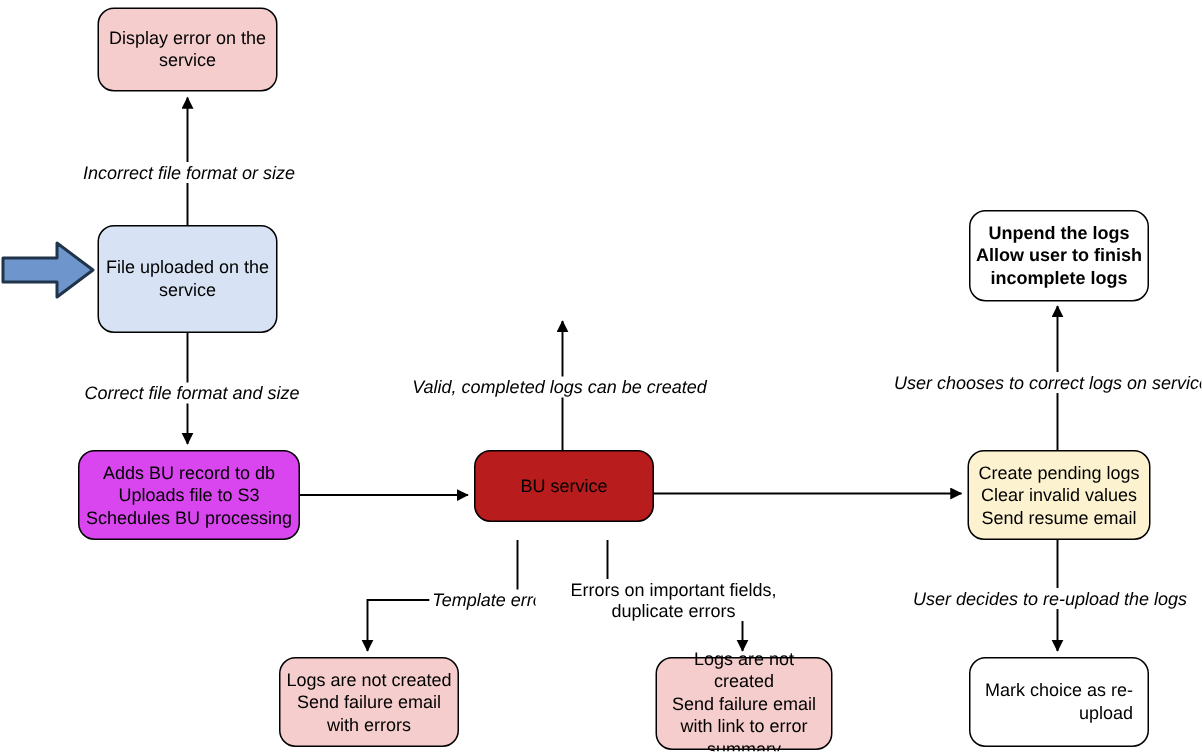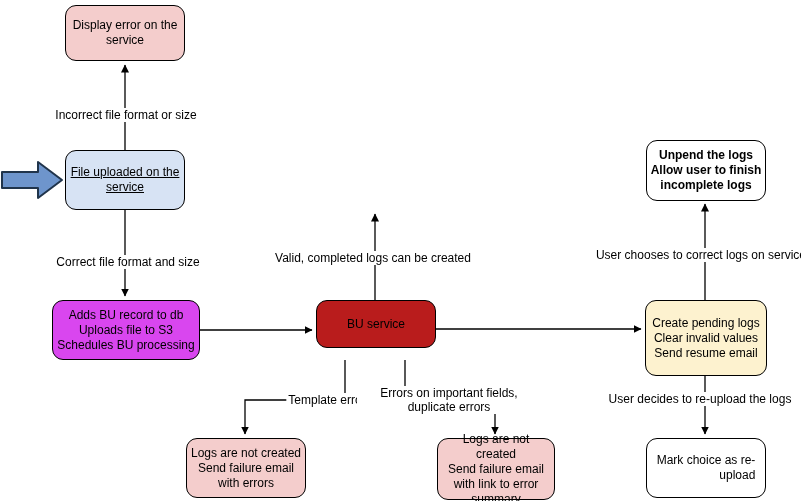--- a/index.html
+++ b/index.html
@@ -26,21 +26,21 @@
   }
   .elabel {
     position:absolute;
     transform:translate(-50%,-50%);
     background:#ffffff;
     font-size:12px; line-height:14px;
     text-align:center;
     white-space:pre-line;
     padding:0 2px;
   }
-  .nowrap { white-space:nowrap; }
+  .nowrap { white-space:nowrap;font-style:italic; }
 </style>
 </head>
 <body>
 
 <div id="canvas">
 
   <svg id="wires" width="801" height="501" viewBox="0 0 801 501">
     <defs>
       <marker id="arrow" markerWidth="10" markerHeight="10" refX="7.5" refY="4" orient="auto" markerUnits="userSpaceOnUse">
         <path d="M0,0 L8,4 L0,8 Z" fill="#000"></path>
@@ -56,35 +56,35 @@
     <line x1="436" y1="329" x2="641" y2="329" stroke="#000" stroke-width="1.3" marker-end="url(#arrow)"></line>
     <polyline points="345,360 345,400 245,400 245,434" fill="none" stroke="#000" stroke-width="1.3" marker-end="url(#arrow)"></polyline>
     <polyline points="405,360 405,388 495,388 495,434" fill="none" stroke="#000" stroke-width="1.3" marker-end="url(#arrow)"></polyline>
     <line x1="705" y1="300" x2="705" y2="204" stroke="#000" stroke-width="1.3" marker-end="url(#arrow)"></line>
     <line x1="705" y1="360" x2="705" y2="434" stroke="#000" stroke-width="1.3" marker-end="url(#arrow)"></line>
   </svg>
 
   <div class="node" style="left: 65px; top: 5px; width: 120px; height: 56px; background: rgb(244, 205, 204);">Display error on the
 service</div>
 
-  <div class="node" style="left: 65px; top: 150px; width: 120px; height: 60px; background: rgb(215, 227, 244); text-decoration: underline;">File uploaded on the
+  <div class="node" style="left: 65px; top: 150px; width: 120px; height: 72px; background: rgb(215, 227, 244);">File uploaded on the
 service</div>
 
   <div class="node" style="left: 52px; top: 300px; width: 148px; height: 60px; background: #d946ef;">Adds BU record to db
 Uploads file to S3
 Schedules BU processing</div>
 
   <div class="node" style="left: 316px; top: 300px; width: 120px; height: 48px; background: #b91c1c;">BU service</div>
 
 
   <div class="node" style="left: 646px; top: 140px; width: 120px; height: 61px; background: rgb(255, 255, 255); font-weight: bold;">Unpend the logs
 Allow user to finish
 incomplete logs</div>
 
-  <div class="node" style="left: 645px; top: 300px; width: 122px; height: 76px; background: rgb(253, 242, 207);">Create pending logs
+  <div class="node" style="left: 645px; top: 300px; width: 122px; height: 60px; background: rgb(253, 242, 207);">Create pending logs
 Clear invalid values
 Send resume email</div>
 
   <div class="node" style="left: 186px; top: 438px; width: 120px; height: 60px; background: rgb(244, 205, 204);">Logs are not created
 Send failure email
 with errors</div>
 
   <div class="node" style="left: 437px; top: 438px; width: 118px; height: 62px; background: rgb(244, 205, 204);">Logs are not created
 Send failure email
 with link to error

